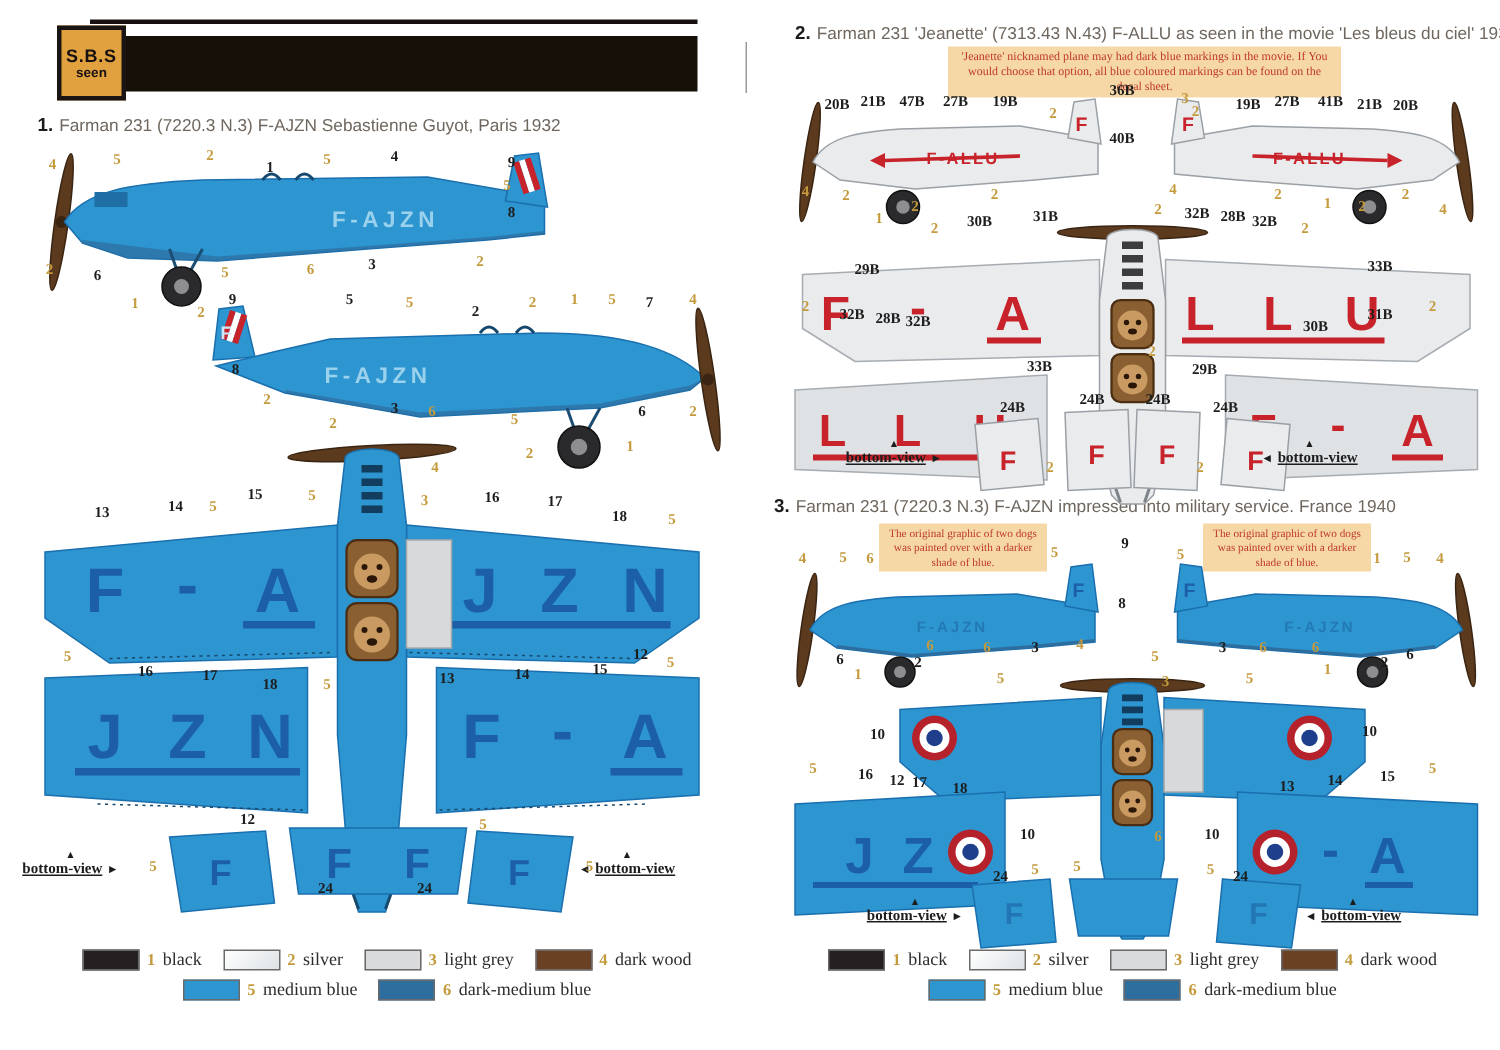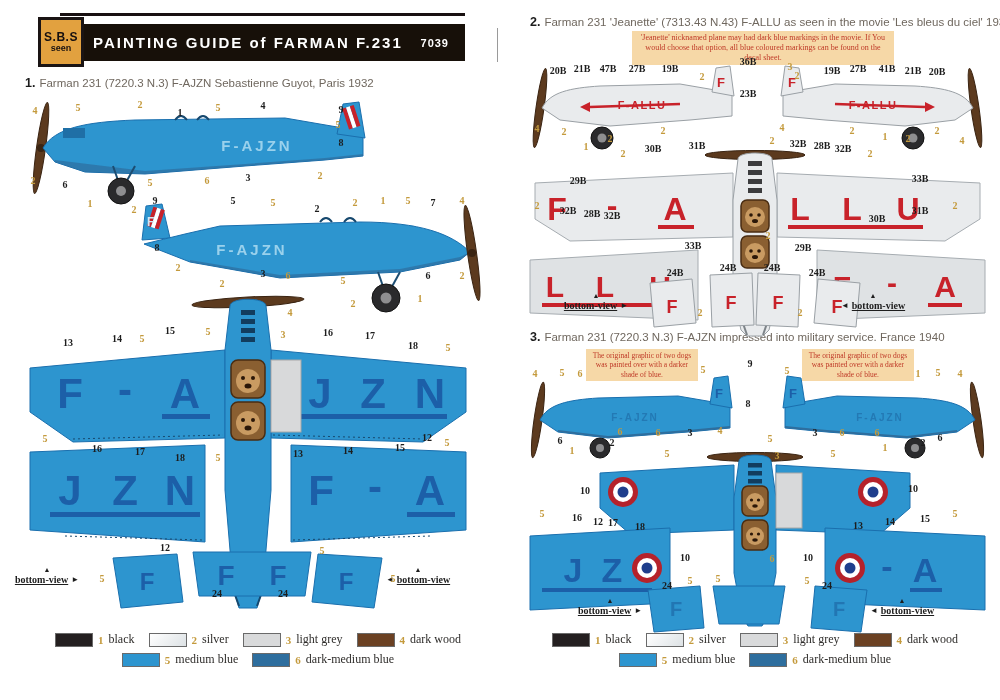--- a/index.html
+++ b/index.html
@@ -45,36 +45,35 @@
   svg{position:absolute;overflow:visible;}
   svg text{font-family:"Liberation Sans",sans-serif;}
 </style>
 </head>
 <body>
 
 <div id="canvas">
 
   <div class="hdr-topline"></div>
   <div class="hdr-bar">
-    <div class="hdr-title">PAINTING GUIDE of FARMAN F.231</div>
     <div class="hdr-code">7039</div>
   </div>
   <div class="logo">
     <div class="logo-top">S.B.S</div>
     <div class="logo-bot">seen</div>
   </div>
   <div class="divider"></div>
 
   <div class="sec-head" style="left:25px;top:76px;">
     <span class="sec-num">1.</span><span>Farman 231 (7220.3 N.3) F-AJZN Sebastienne Guyot, Paris 1932</span>
   </div>
   <div class="sec-head" style="left:530px;top:15px;">
     <span class="sec-num">2.</span><span>Farman 231 'Jeanette' (7313.43 N.43) F-ALLU as seen in the movie 'Les bleus du ciel' 1933</span>
   </div>
-  <div class="sec-head" style="left:530px;top:330px;">
+  <div class="sec-head" style="left:516px;top:330px;">
     <span class="sec-num">3.</span><span>Farman 231 (7220.3 N.3) F-AJZN impressed into military service. France 1940</span>
   </div>
 
   <div class="note" style="left:632px;top:31px;width:262px;font-size:8px;">'Jeanette' nicknamed plane may had dark blue markings in the movie. If You would choose that option, all blue coloured markings can be found on the decal sheet.</div>
   <div class="note" style="left:586px;top:349px;width:112px;font-size:7.5px;">The original graphic of two dogs was painted over with a darker shade of blue.</div>
   <div class="note" style="left:802px;top:349px;width:112px;font-size:7.5px;">The original graphic of two dogs was painted over with a darker shade of blue.</div>
 
   <svg style="left:25px;top:98px;" width="445" height="115" viewBox="0 0 445 115">
     <ellipse cx="16" cy="50" rx="4.5" ry="46" fill="#5c3a1e" stroke="#3a2412" transform="rotate(8 16 50)"></ellipse>
     <circle cx="16" cy="50" r="4" fill="#3a2412"></circle>
@@ -520,21 +519,21 @@
       <span class="co p" style="left: 393px; top: 578px;">5</span>
       <span class="co d" style="left: 558px; top: 70px;">20B</span>
       <span class="co d" style="left: 582px; top: 68px;">21B</span>
       <span class="co d" style="left: 608px; top: 68px;">47B</span>
       <span class="co d" style="left: 637px; top: 68px;">27B</span>
       <span class="co d" style="left: 670px; top: 68px;">19B</span>
       <span class="co d" style="left: 748px; top: 61px;">36B</span>
       <span class="co p" style="left: 702px; top: 76px;">2</span>
       <span class="co p" style="left: 790px; top: 66px;">3</span>
       <span class="co p" style="left: 797px; top: 75px;">2</span>
-      <span class="co d" style="left: 748px; top: 93px;">23B</span>
+      <span class="co d" style="left: 748px; top: 93px;">40B</span>
       <span class="co d" style="left: 832px; top: 70px;">19B</span>
       <span class="co d" style="left: 858px; top: 68px;">27B</span>
       <span class="co d" style="left: 887px; top: 68px;">41B</span>
       <span class="co d" style="left: 913px; top: 70px;">21B</span>
       <span class="co d" style="left: 937px; top: 71px;">20B</span>
       <span class="co p" style="left: 537px; top: 128px;">4</span>
       <span class="co p" style="left: 564px; top: 131px;">2</span>
       <span class="co p" style="left: 586px; top: 146px;">1</span>
       <span class="co p" style="left: 610px; top: 138px;">2</span>
       <span class="co p" style="left: 663px; top: 130px;">2</span>

